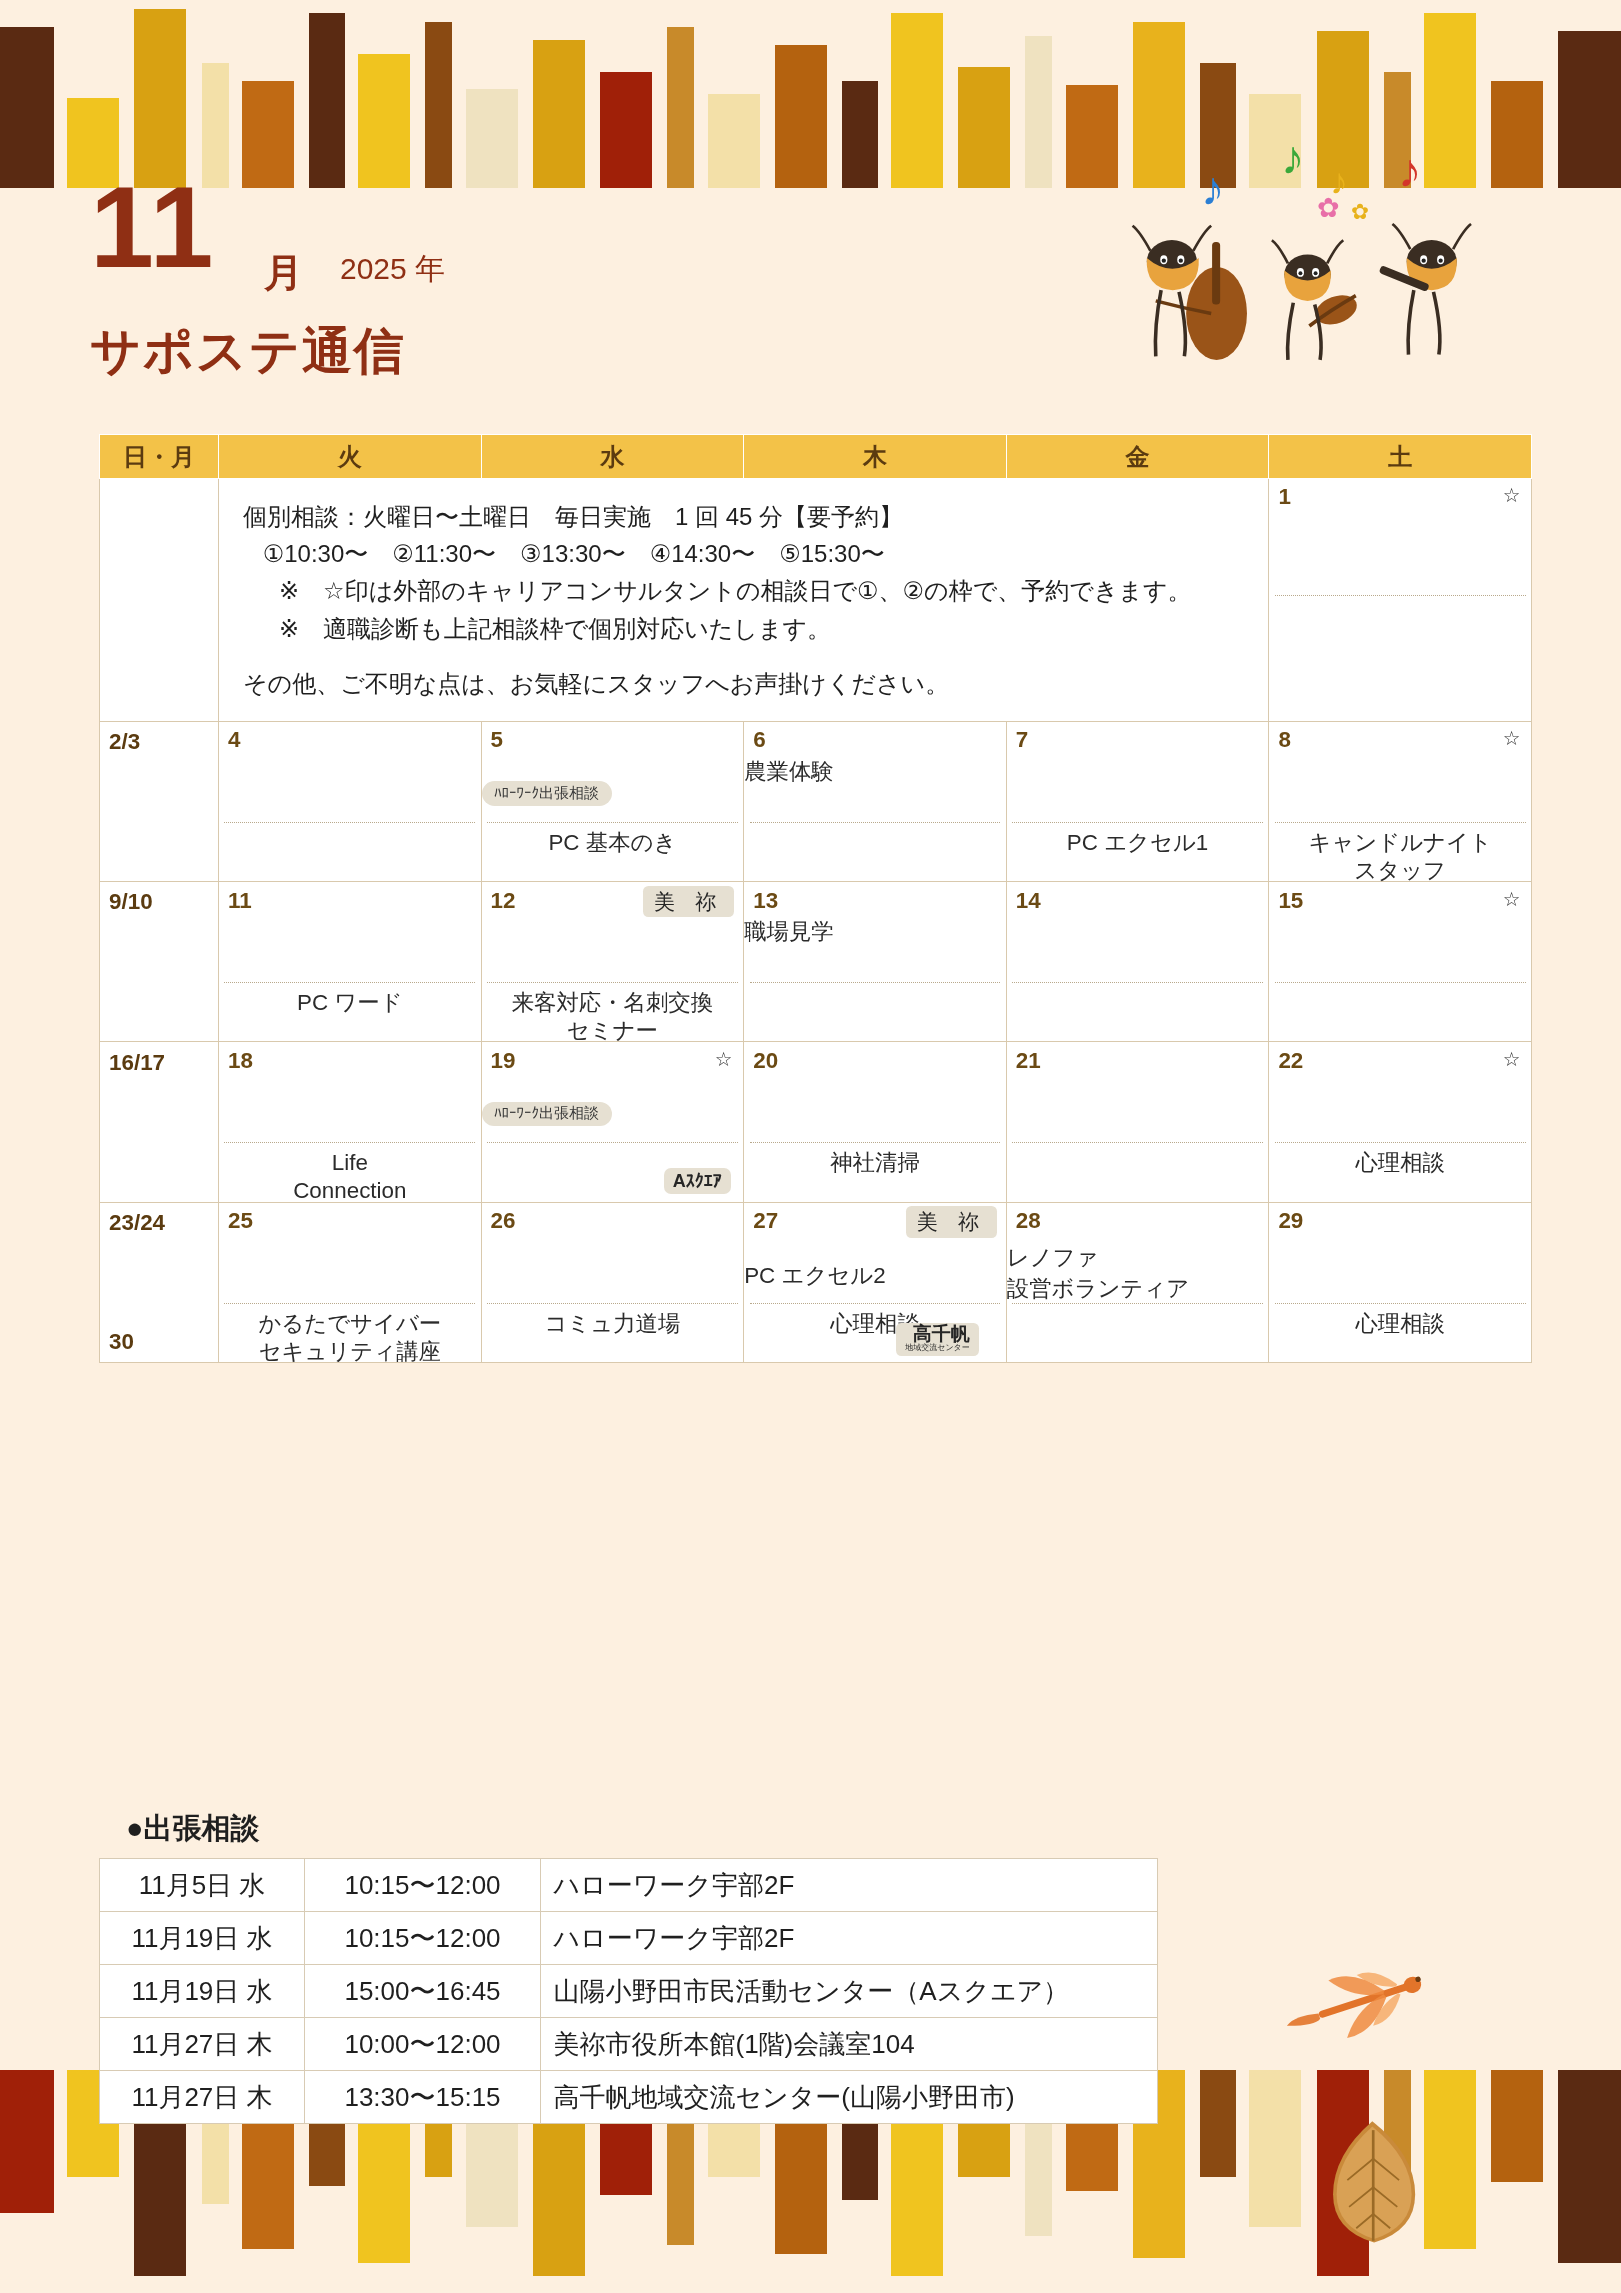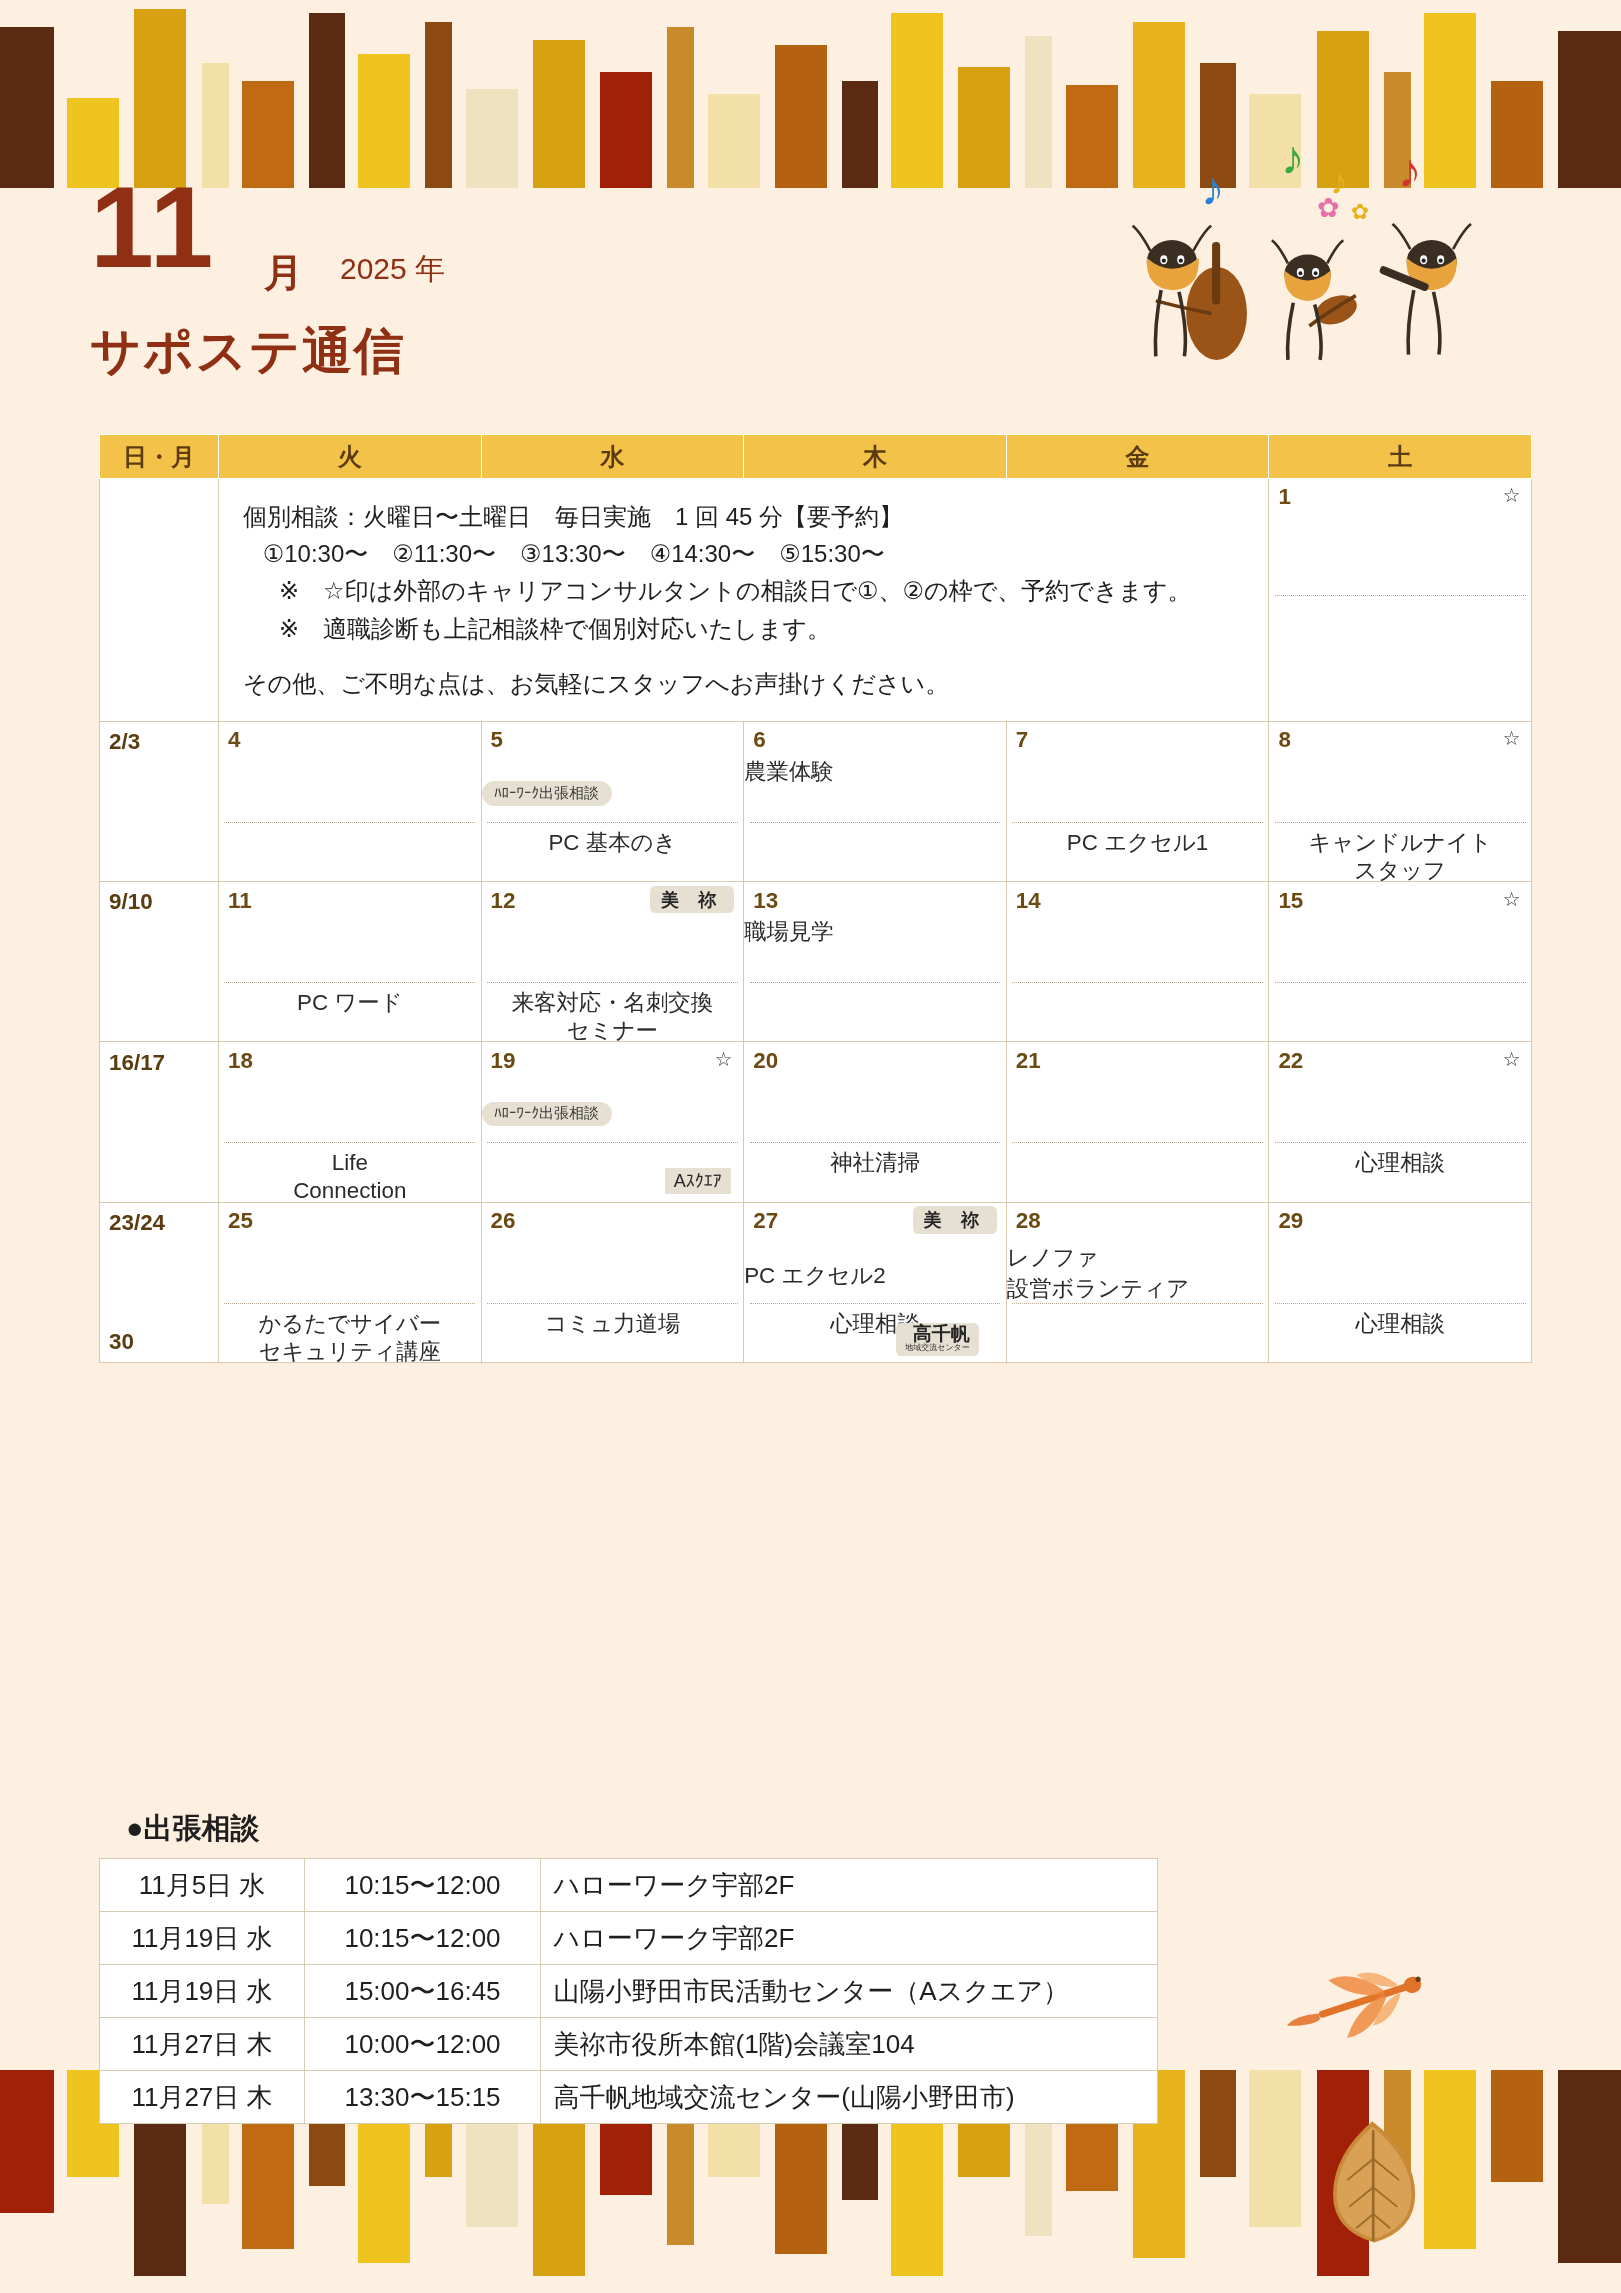--- a/index.html
+++ b/index.html
@@ -66,25 +66,25 @@
   .cell-top{position:absolute;left:0;right:0;top:34px;height:64px;text-align:left;font-size:22.4px;color:#2b2b2b;}
   .cell-sep{position:absolute;left:5.4px;right:5.4px;top:100px;border-top:0.9px dotted #b9a98c;}
   .cell-bot{position:absolute;left:0;right:0;top:107px;text-align:center;font-size:22.4px;color:#2b2b2b;line-height:1.25;}
 
   .pill{
     display:inline-block;background:#e6e0d2;color:#3a3a3a;border-radius:12.5px;
     font-size:15px;padding:2.7px 12.5px;letter-spacing:0;
   }
   .tagbox{
     display:inline-block;background:#e6e0d2;color:#262626;border-radius:5.4px;
-    font-size:18px;font-weight:bold;padding:1.8px 10.7px;letter-spacing:7.2px;
+    font-size:21px;font-weight:normal;padding:1.8px 10.7px;letter-spacing:7.2px;
   }
   .tag-a{
-    display:inline-block;background:#e6e0d2;color:#262626;border-radius:1px;
-    font-size:18px;font-weight:normal;padding:2.7px 9px;margin-top:24px;
+    display:inline-block;background:#e6e0d2;color:#262626;border-radius:7px;
+    font-size:18px;font-weight:bold;padding:2.7px 9px;margin-top:24px;
   }
   .tag-taka{
     display:inline-block;background:#e6e0d2;color:#262626;border-radius:5.4px;
     font-size:19px;font-weight:bold;padding:1.8px 9px 3.6px;line-height:1.05;text-align:right;
   }
   .tag-taka small{display:block;font-size:8px;font-weight:normal;letter-spacing:0;}
 
   
   .notice{padding:18px 23px;font-size:24px;color:#1f1f1f;line-height:1.55;text-align:left;}
   .notice .ind1{padding-left:19.7px;}

